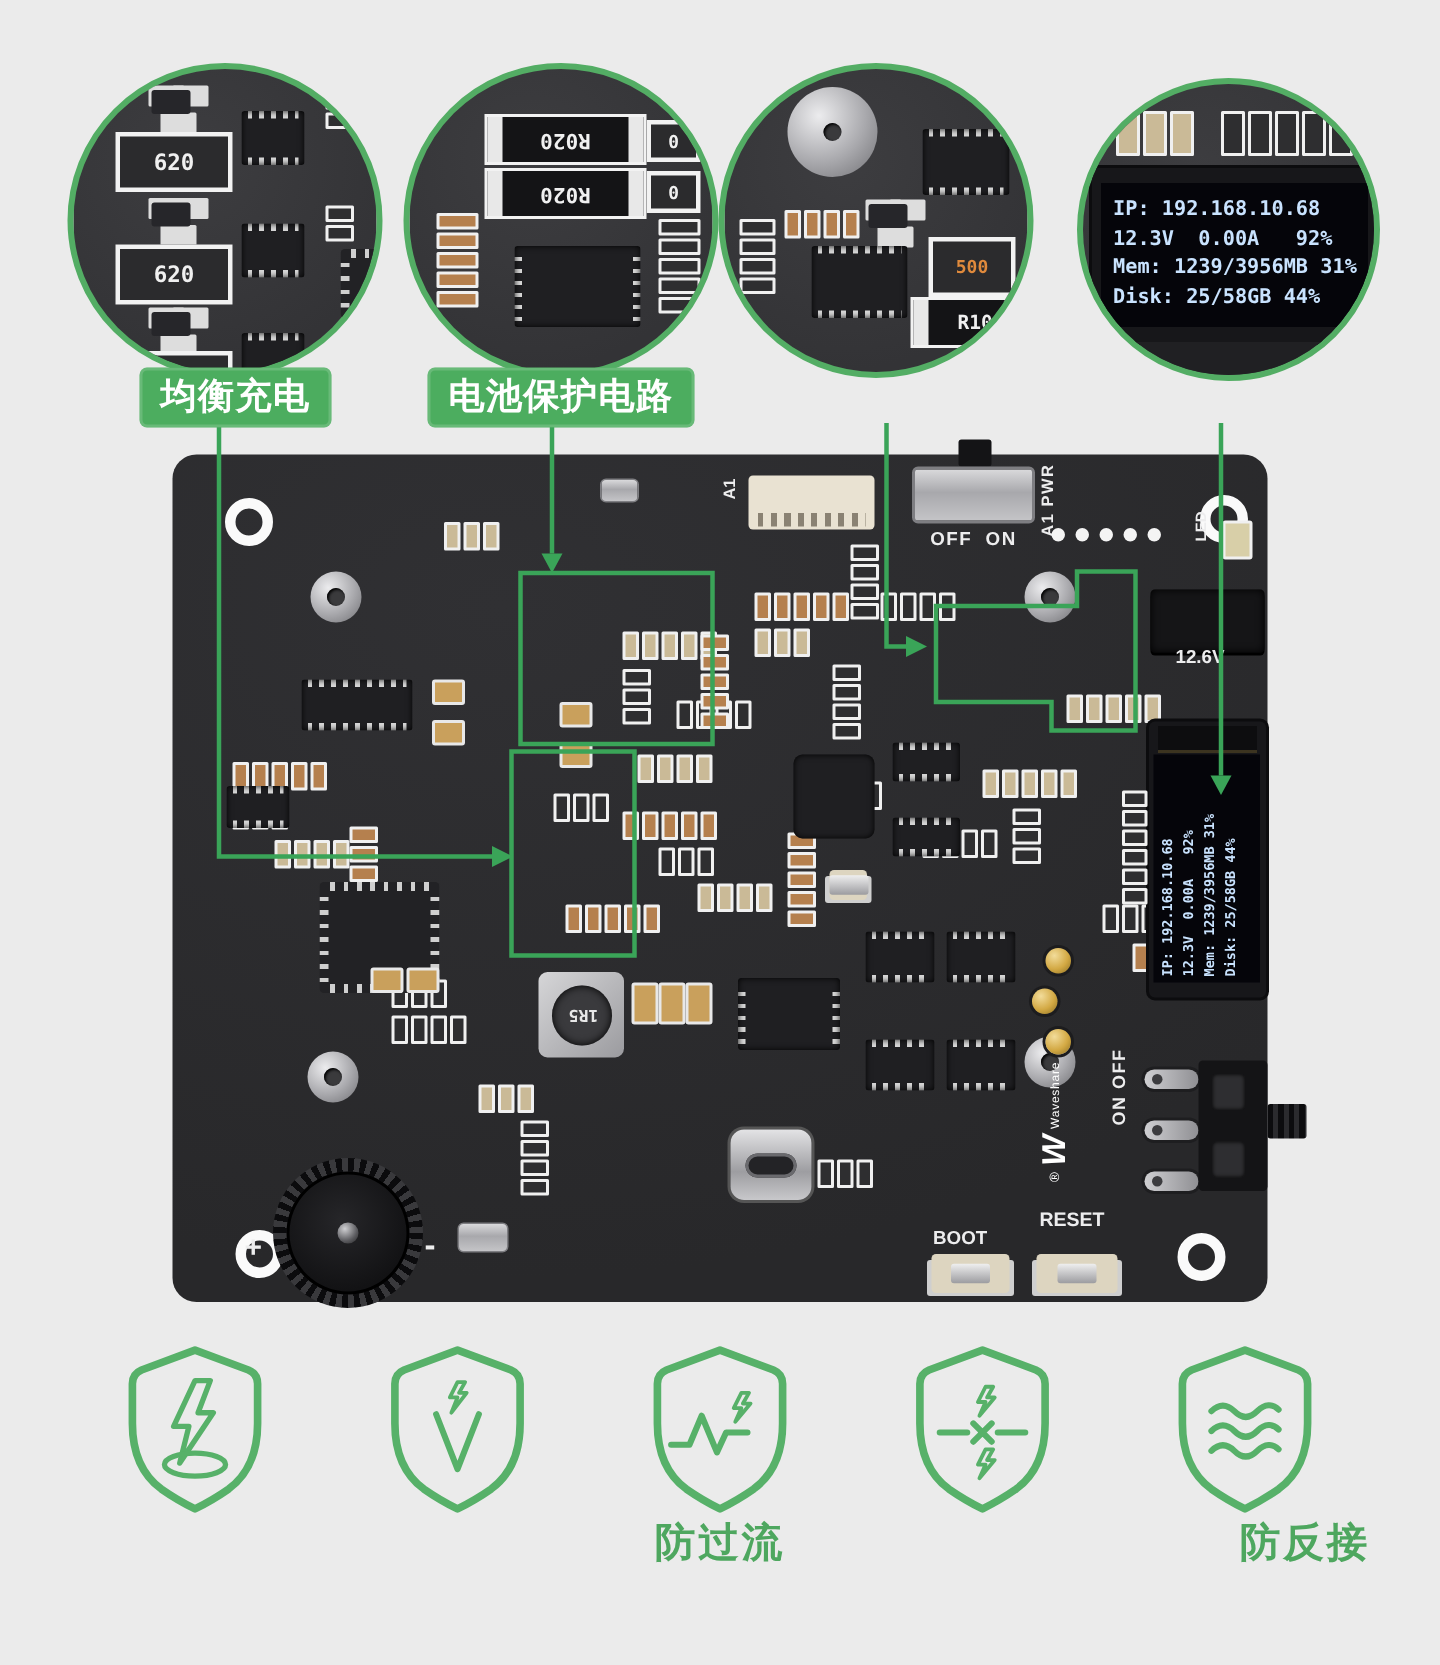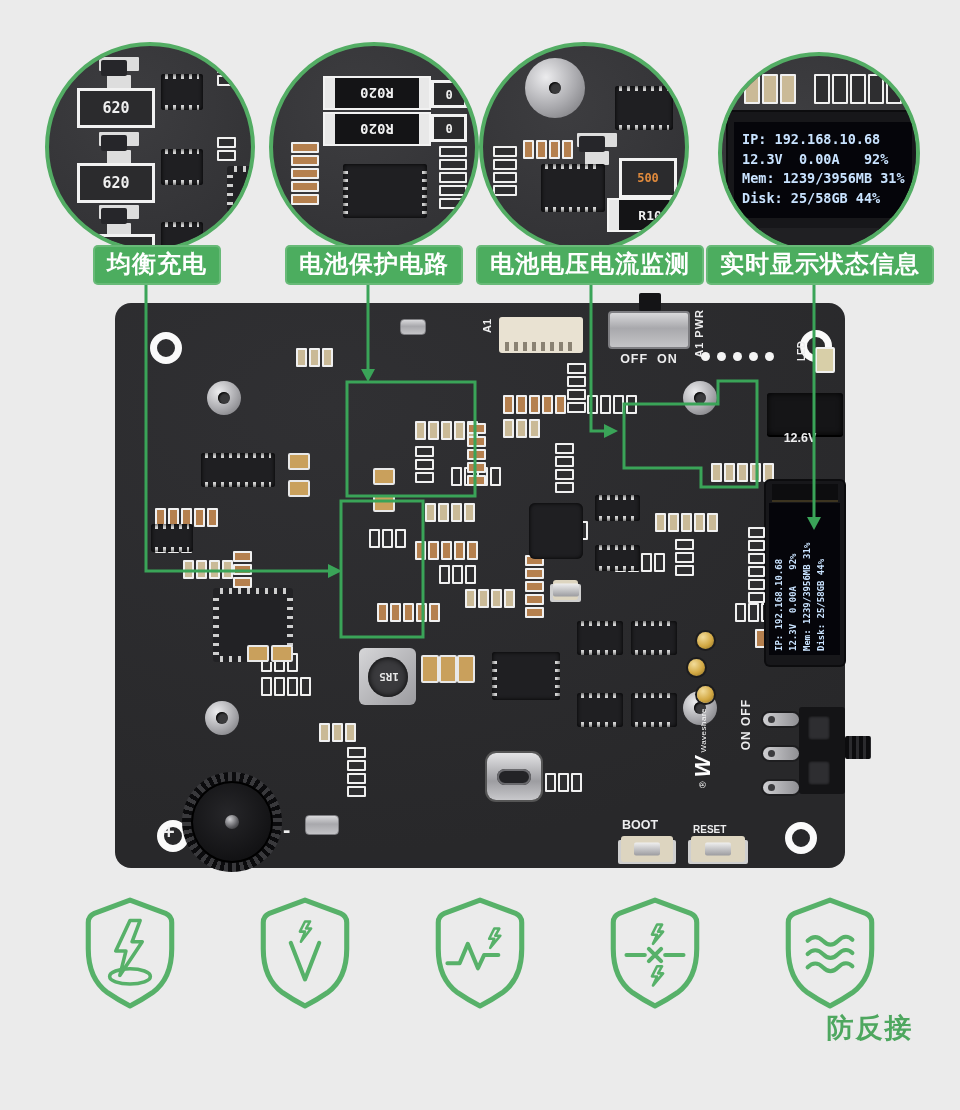--- a/index.html
+++ b/index.html
@@ -215,22 +215,20 @@
             <div class="oled-line" style="font-size:13.5px;line-height:1.45">Disk: 25/58GB 44%</div>
           </div>
         </div>
       </div>
       <div style="position:absolute;left:0;top:172px;width:202px;height:30px;background:#202023"></div>
     </div>
   </div>
 
   <div class="tag" style="left:374px;top:245px">电池保护电路</div>
   <div class="tag" style="left:157px;top:245px">均衡充电</div>
-  <div class="tag" style="left:590px;top:245px">电池电压电流监测</div>
-  <div class="tag" style="left:820px;top:245px">实时显示状态信息</div>
 
   <div id="board">
     <div class="decor" id="decor">
         <div class="rgroup" style="left: 181px; top: 45px;">
           <div class="res"></div>
           <div class="res"></div>
           <div class="res"></div>
         </div>
         <div class="rgroup v" style="left: 452px; top: 60px;">
           <div class="res"></div>
@@ -506,21 +504,21 @@
     <div class="wheel" style="left:67px;top:469px">
       <div class="wheel-inner">
           <div class="wheel-hole"></div>
         </div>
     </div>
     <div class="t" style="left:48px;top:518px;font-size:20px">+</div>
     <div class="t" style="left:168px;top:514px;font-size:22px">-</div>
     <div class="mswitch" style="left:190px;top:512px;width:34px;height:20px;border-width:1px"></div>
     <div class="usbc" style="left:372px;top:450px;width:54px;height:47px"></div>
     <div class="t" style="left:507px;top:515px;font-size:12.5px">BOOT</div>
-    <div class="t" style="left:578px;top:521px;font-size:10px">RESET</div>
+    <div class="t" style="left:578px;top:502px;font-size:13px">RESET</div>
     <div class="tact" style="left:506px;top:533px;width:52px;height:26px"></div>
     <div class="tact" style="left:576px;top:533px;width:54px;height:26px"></div>
 
     <div class="t rot" style="left:624px;top:396px;font-size:12px;letter-spacing:1px">ON OFF</div>
     <div class="pinoval" style="left:648px;top:410px"></div>
     <div class="pinoval" style="left:648px;top:444px"></div>
     <div class="pinoval" style="left:648px;top:478px"></div>
     <div class="slide2" style="left:684px;top:404px;width:46px;height:87px"></div>
     <div class="lever" style="left:730px;top:433px;width:26px;height:23px"></div>
 
@@ -580,15 +578,16 @@
   </svg>
   <svg class="shield" style="left:778px;top:896px" width="104" height="114" viewBox="0 0 100 112">
     <g stroke="#57B169" fill="none" stroke-linejoin="round" stroke-linecap="round">
       <path stroke-width="5" d="M50 4 L15 17 Q9 19.5 9 26 L9 52 Q9 81 28 95 Q38 102 50 108 Q62 102 72 95 Q91 81 91 52 L91 26 Q91 19.5 85 17 Z"></path>
       <path stroke-width="4" d="M28 44 C33 39 38 39 43 44 C48 49 53 49 58 44 C63 39 68 39 72 43"></path>
       <path stroke-width="4" d="M28 57 C33 52 38 52 43 57 C48 62 53 62 58 57 C63 52 68 52 72 56"></path>
       <path stroke-width="4" d="M28 70 C33 65 38 65 43 70 C48 75 53 75 58 70 C63 65 68 65 72 69"></path>
     </g>
   </svg>
 
+  <div class="feature-label" style="left:380px;top:1010px">防过流</div>
   <div class="feature-label" style="left:770px;top:1010px">防反接</div>
 
 </div>
 
 </body></html>

